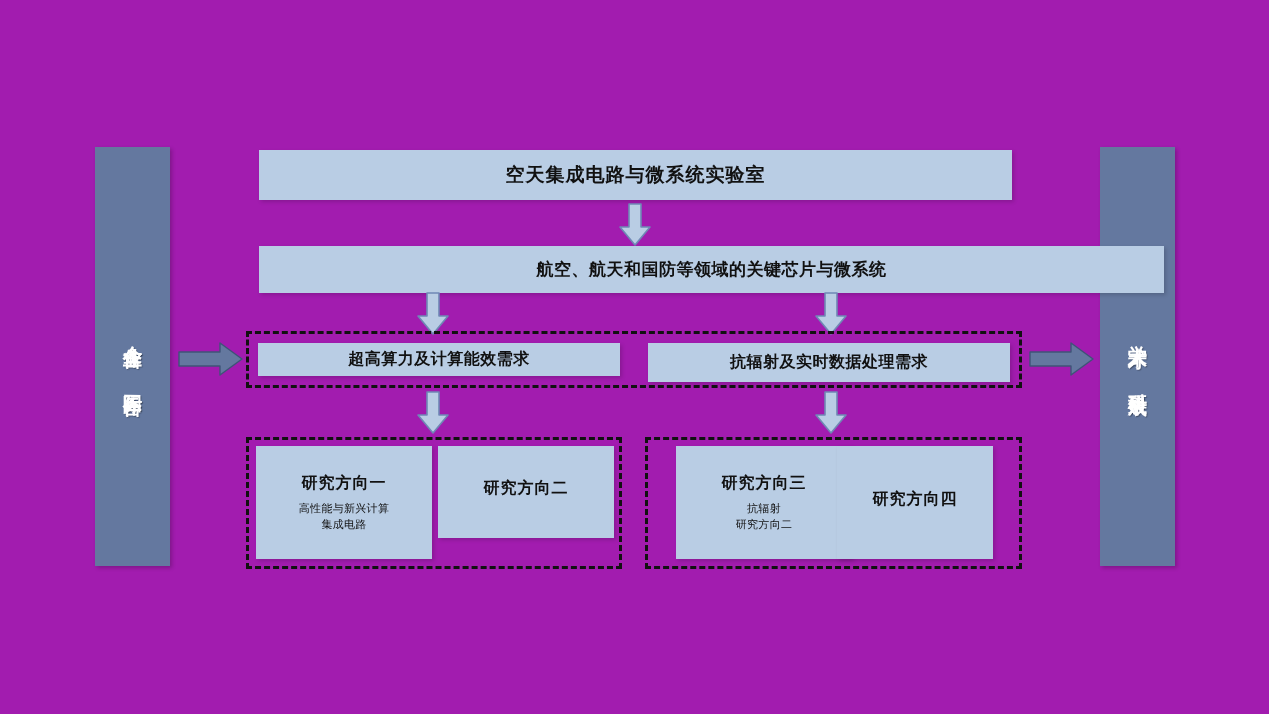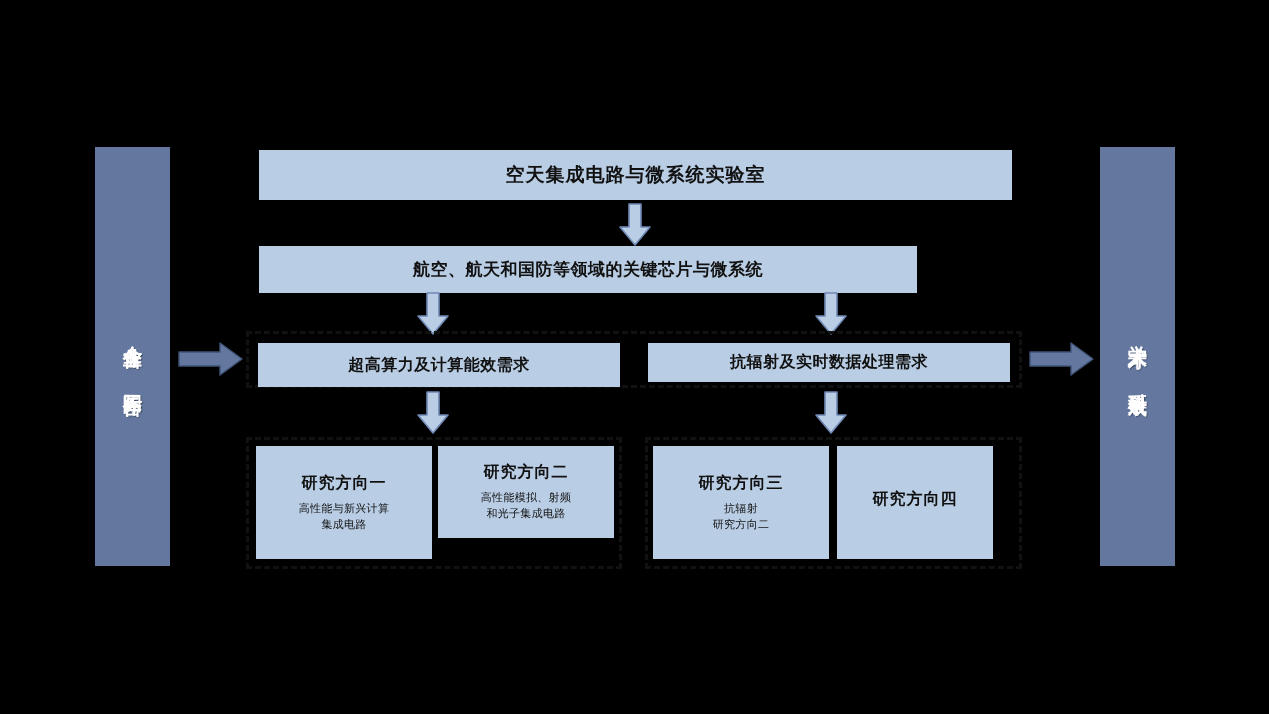--- a/index.html
+++ b/index.html
@@ -7,21 +7,21 @@
     padding: 0;
     background: #ffffff;
   }
   body {
     font-family: "Liberation Sans", "DejaVu Sans", sans-serif;
   }
   #canvas {
     position: relative;
     width: 1269px;
     height: 714px;
-    background: #000000;
+    background: #a21caf;
     overflow: hidden;
   }
 
   
   .pillar {
     position: absolute;
     background: #64789f;
     box-shadow: 2px 2px 4px rgba(0,0,0,0.22);
     display: flex;
     align-items: center;
@@ -58,23 +58,23 @@
     font-size: 19px;
     letter-spacing: 1px;
   }
   .bluebox .hdr {
     font-weight: bold;
     font-size: 17px;
     letter-spacing: 0.5px;
   }
 
   #box-lab  { left: 259px; top: 150px; width: 753px; height: 50px; }
-  #box-goal { left: 259px; top: 246px; width: 658px; height: 47px; }
-
-  #box-req-1 { left: 258px; top: 343px; width: 362px; height: 44px; }
+  #box-goal { left: 259px; top: 246px; width: 905px; height: 47px; }
+
+  #box-req-1 { left: 258px; top: 343px; width: 362px; height: 33px; }
   #box-req-2 { left: 648px; top: 343px; width: 362px; height: 39px; }
   .req-label { font-weight: bold; font-size: 16px; letter-spacing: 0.5px; }
 
   
   .dashed {
     position: absolute;
     border: 3px dashed #111111;
     box-sizing: border-box;
   }
   #dash-req  { left: 246px; top: 331px; width: 776px; height: 57px; }
@@ -102,21 +102,21 @@
     margin-bottom: 7px;
   }
   .dircard .dir-desc {
     font-size: 11px;
     line-height: 1.45;
     letter-spacing: 0.3px;
     white-space: pre-line;
   }
   #card-dir-1 { left: 256px; top: 446px; width: 176px; height: 113px; }
   #card-dir-2 { left: 438px; top: 446px; width: 176px; height: 92px; }
-  #card-dir-3 { left: 653px; top: 446px; width: 176px; height: 113px; }
+  #card-dir-3 { left: 676px; top: 446px; width: 176px; height: 113px; }
   #card-dir-4 { left: 837px; top: 446px; width: 156px; height: 113px; }
 
   
   .arrow-down {
     position: absolute;
     width: 34px;
     height: 44px;
   }
   .arrow-right {
     position: absolute;
@@ -202,22 +202,20 @@
   <div class="dashed" id="dash-dir-left"></div>
   <div class="dashed" id="dash-dir-right"></div>
 
   <div class="dircard" id="card-dir-1">
     <span class="dir-title">研究方向一</span>
     <span class="dir-desc">高性能与新兴计算
 集成电路</span>
   </div>
   <div class="dircard" id="card-dir-2">
     <span class="dir-title">研究方向二</span>
-    <span class="dir-desc">高性能模拟、射频
-和光子集成电路</span>
   </div>
   <div class="dircard" id="card-dir-3">
     <span class="dir-title">研究方向三</span>
     <span class="dir-desc">抗辐射
 研究方向二</span>
   </div>
   <div class="dircard" id="card-dir-4">
     <span class="dir-title">研究方向四</span>
   </div>
 

